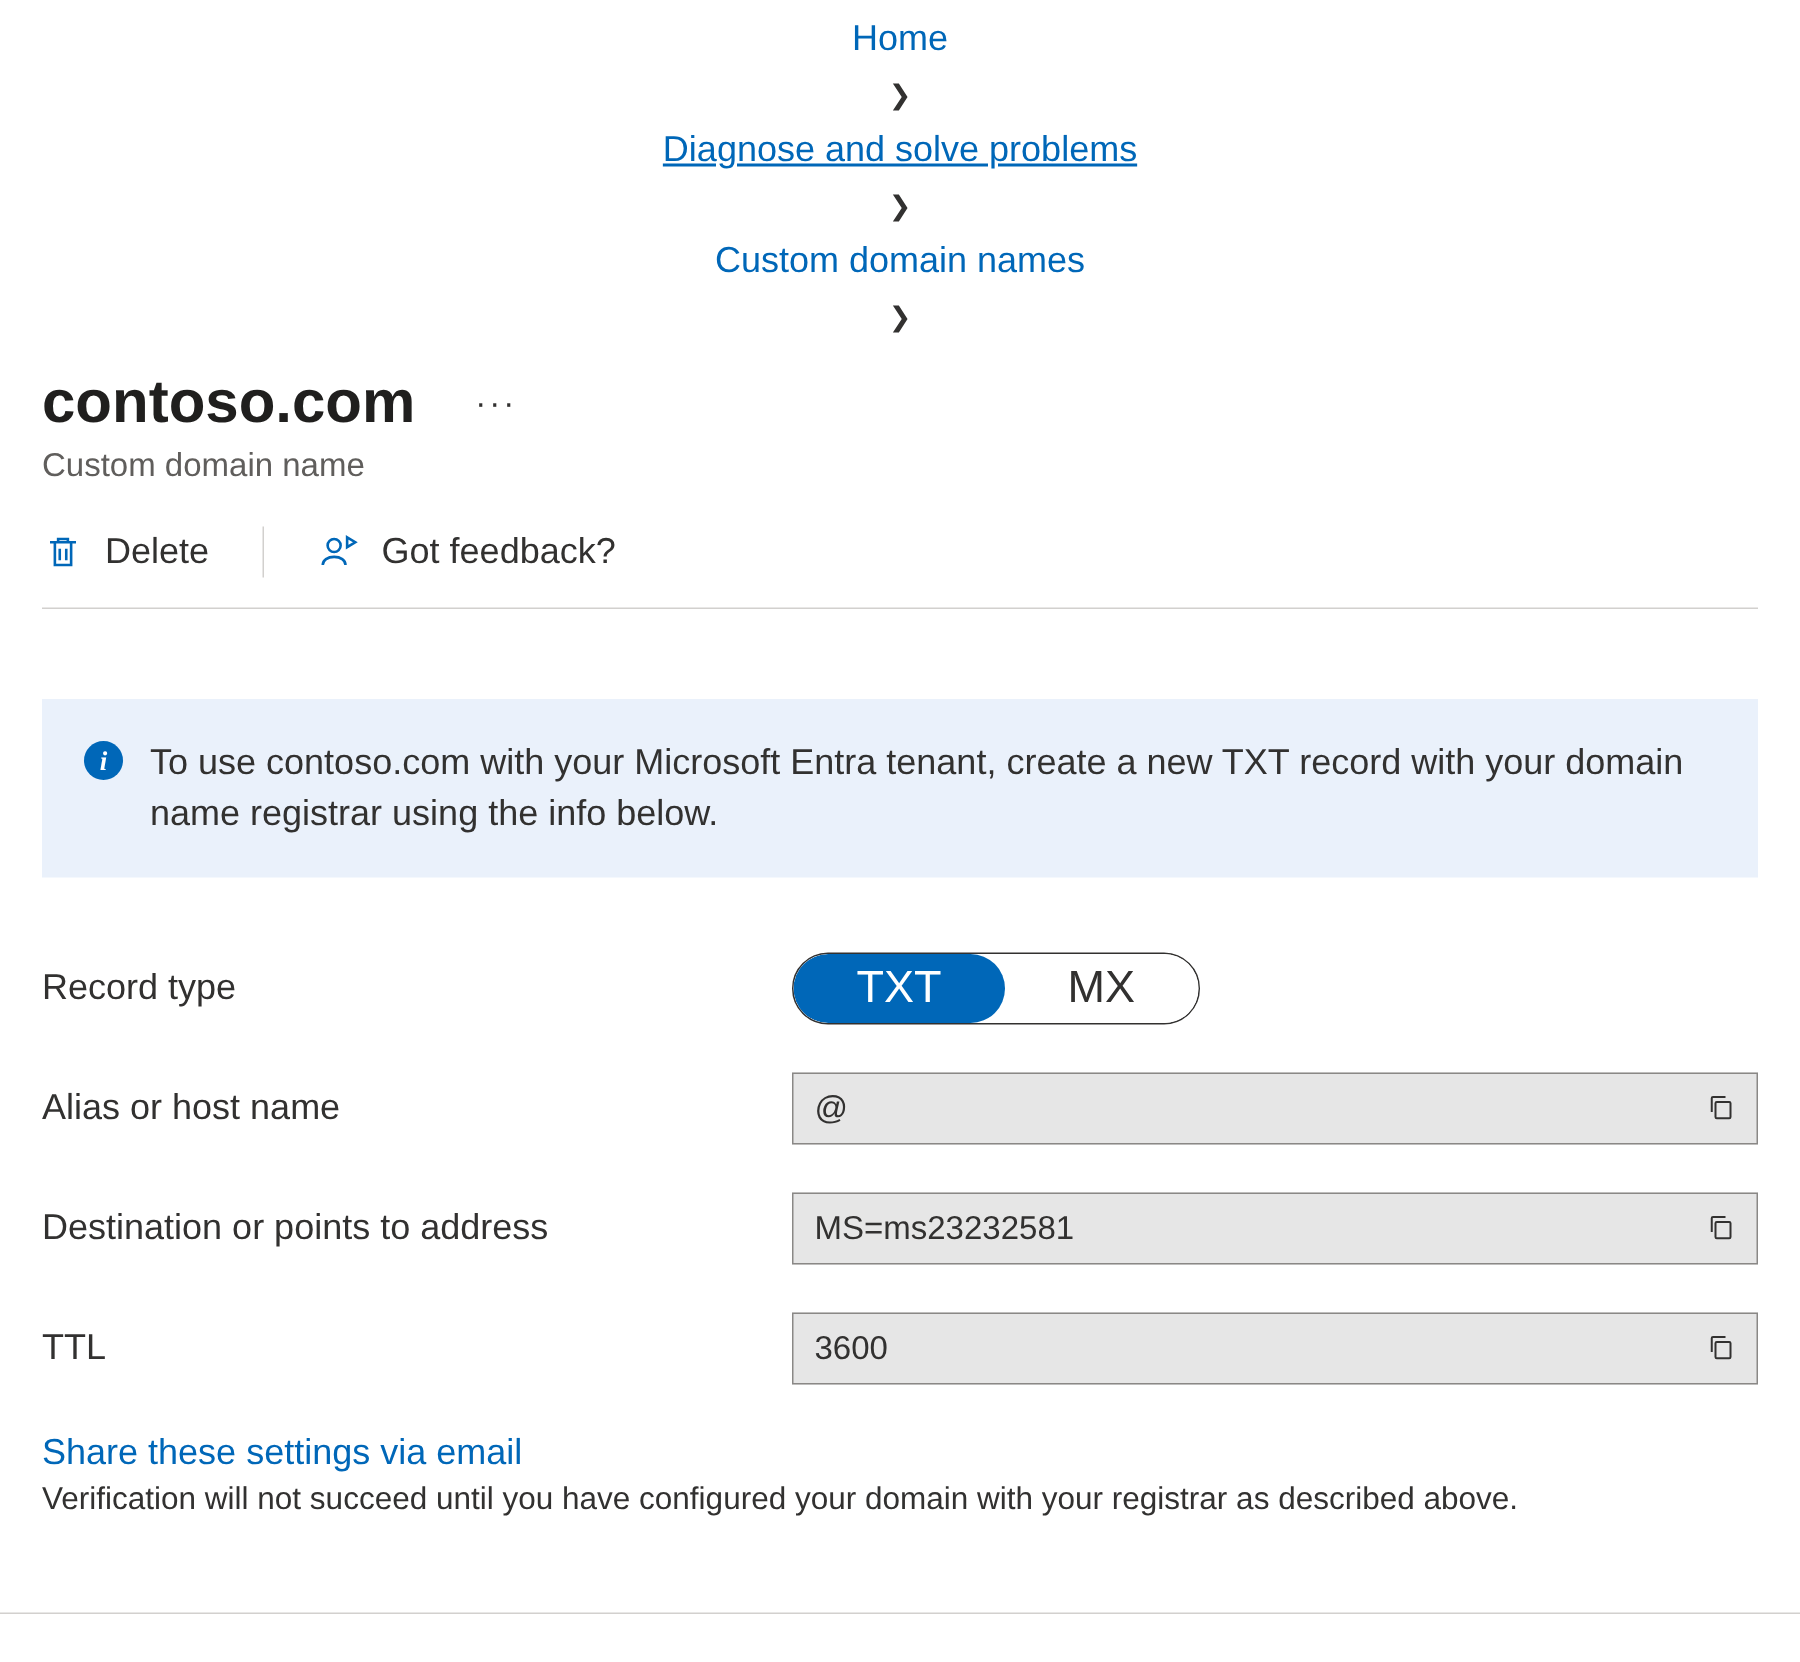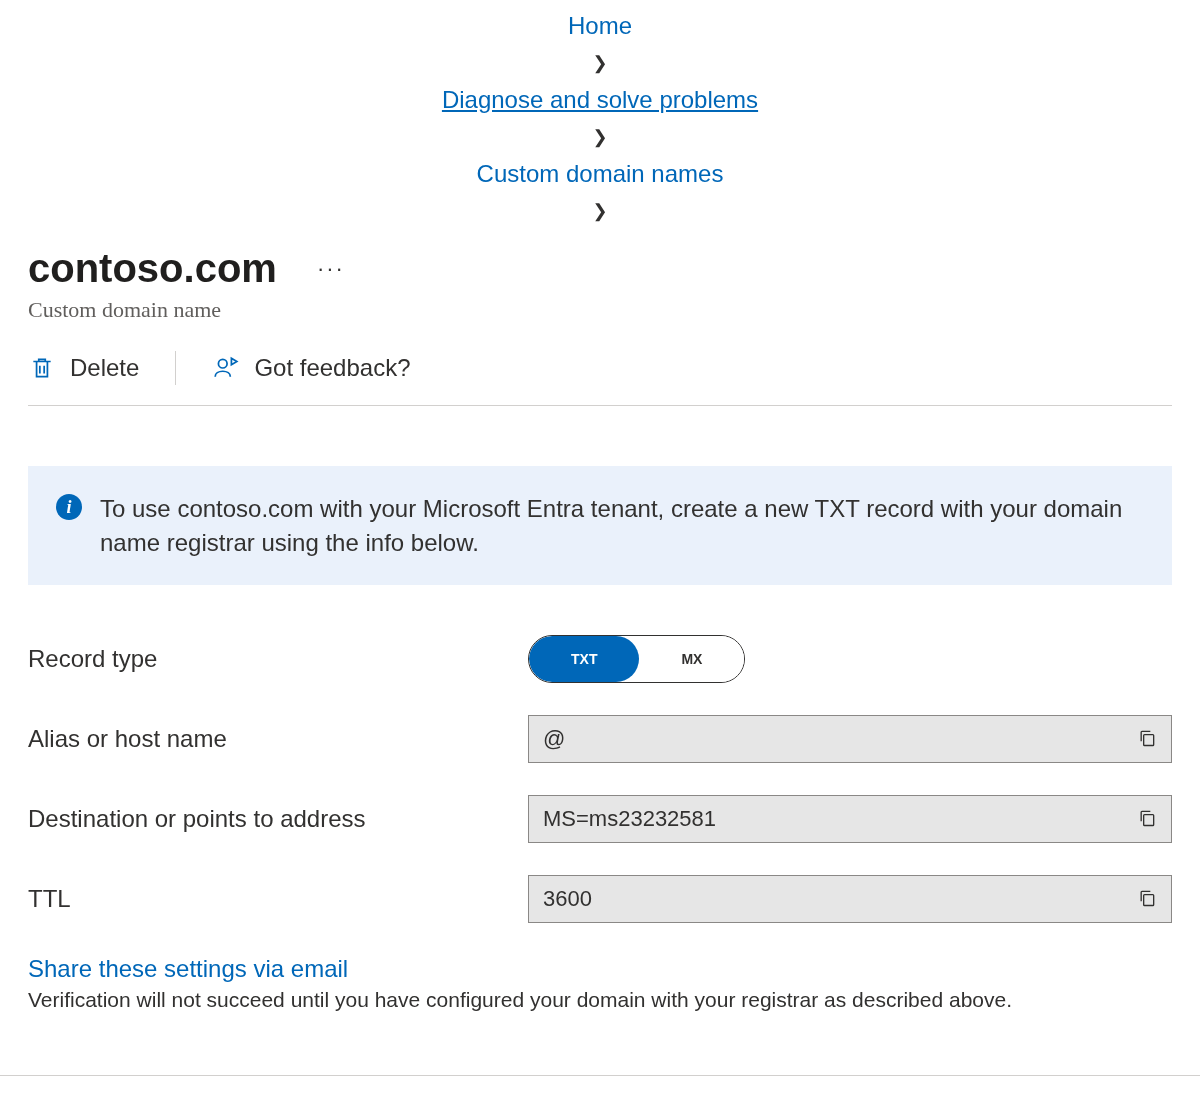--- a/index.html
+++ b/index.html
@@ -26,21 +26,21 @@
     .breadcrumb .sep { color: #323130; font-size: 18px; }
     
     .title-row {
       display: flex;
       align-items: center;
       gap: 40px;
       margin-bottom: 6px;
     }
     .page-title { font-size: 40px; font-weight: 600; color: #201f1e; }
     .more-dots { font-size: 22px; color: #323130; letter-spacing: 2px; cursor: pointer; }
-    .subtitle { font-size: 22px; color: #605e5c; margin-bottom: 28px; font-family: Liberation Serif, serif; }
+    .subtitle { font-size: 22px; color: #605e5c; margin-bottom: 28px; }
     
     .toolbar {
       display: flex;
       align-items: center;
       gap: 36px;
       padding-bottom: 20px;
       border-bottom: 1px solid #d2d0ce;
       margin-bottom: 60px;
     }
     .tb-btn {
@@ -85,25 +85,24 @@
     .segment {
       display: inline-flex;
       border: 1.5px solid #323130;
       border-radius: 26px;
       overflow: hidden;
       height: 48px;
     }
     .segment button {
       border: none;
       background: #fff;
-      font-size: 14px;
+      font-size: 30px;
       padding: 0 42px;
       cursor: pointer;
       color: #323130;
-      font-weight: bold;
     }
     .segment button.active {
       background: #0067b8;
       color: #fff;
       border-radius: 26px;
     }
     
     .copy-field {
       display: flex;
       align-items: center;

